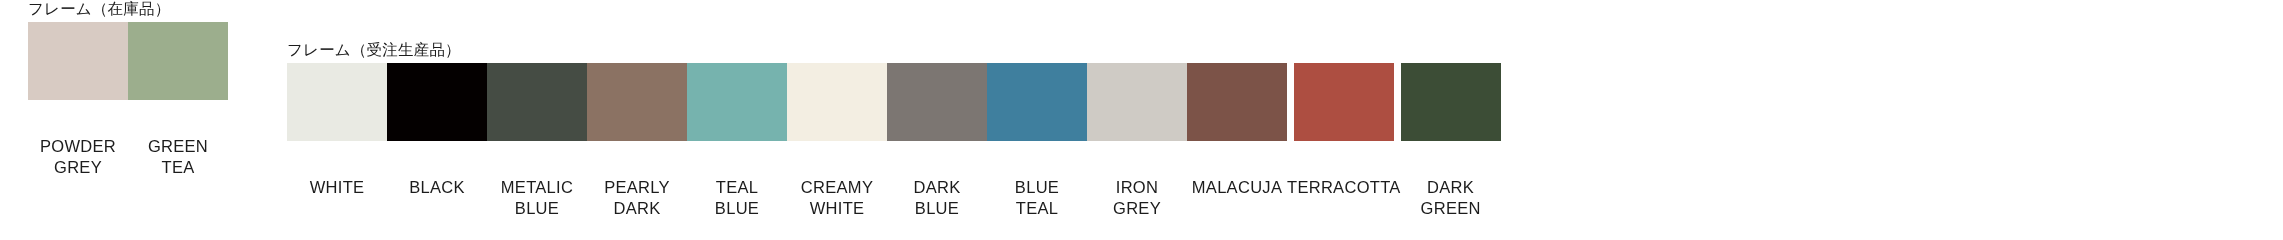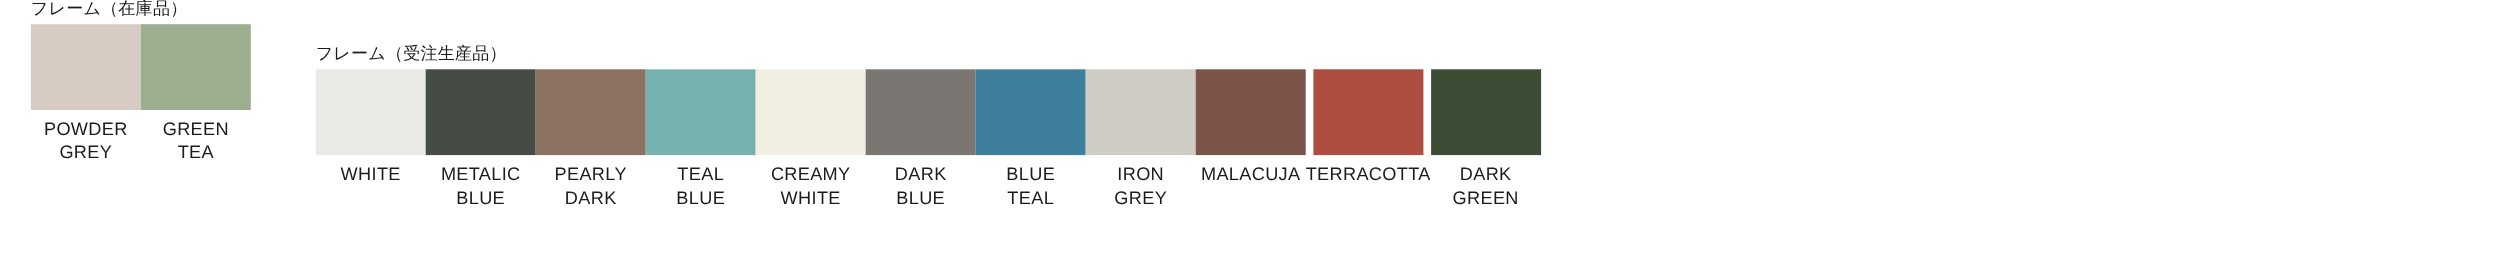--- a/index.html
+++ b/index.html
@@ -36,20 +36,21 @@
     color: #1c1c1c;
   }
   .swatch-row {
     display: flex;
     align-items: flex-start;
   }
   .swatch-item {
     display: flex;
     flex-direction: column;
     align-items: center;
+    gap: 28px;
   }
   .swatch-chip {
     width: 100px;
     height: 78px;
     display: block;
   }
   .swatch-label {
     margin-top: 8px;
     font-size: 16.5px;
     line-height: 21px;
@@ -79,20 +80,24 @@
         </div>
       </div>
   </section>
 
   <section class="group" id="group-madeto">
     <h2 class="group-title">フレーム（受注生産品）</h2>
     <div class="swatch-row">
         <div class="swatch-item">
           <span class="swatch-chip" style="background: rgb(233, 234, 227);"></span>
           <span class="swatch-label">WHITE</span>
+        </div>
+        <div class="swatch-item">
+          <span class="swatch-chip" style="background: rgb(4, 0, 0);"></span>
+          <span class="swatch-label">BLACK</span>
         </div>
         <div class="swatch-item">
           <span class="swatch-chip" style="background: rgb(69, 76, 68);"></span>
           <span class="swatch-label">METALIC
 BLUE</span>
         </div>
         <div class="swatch-item">
           <span class="swatch-chip" style="background: rgb(139, 114, 99);"></span>
           <span class="swatch-label">PEARLY
 DARK</span>

